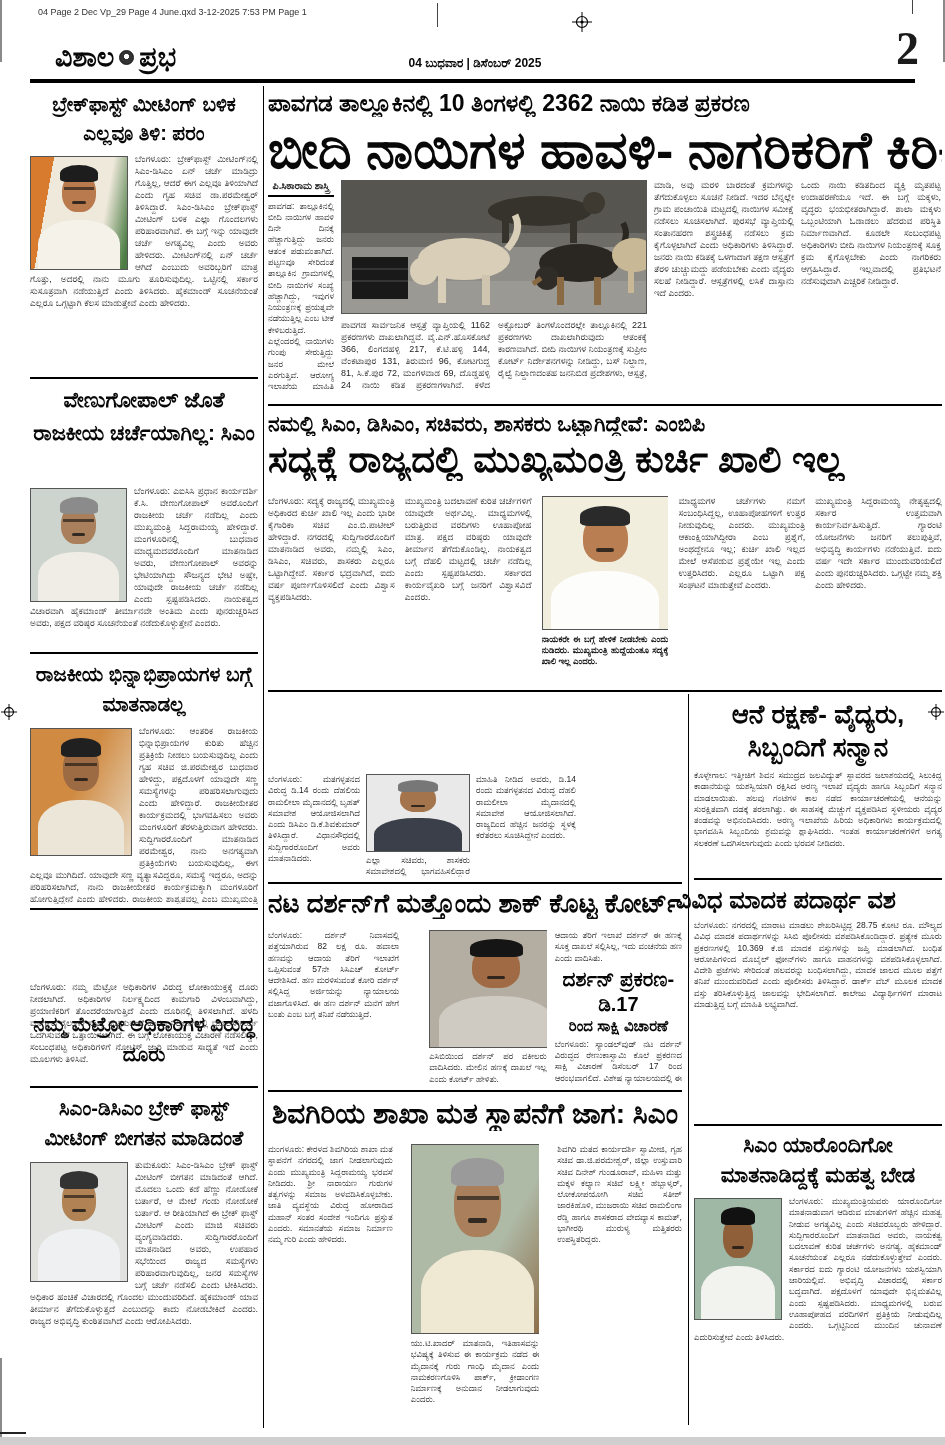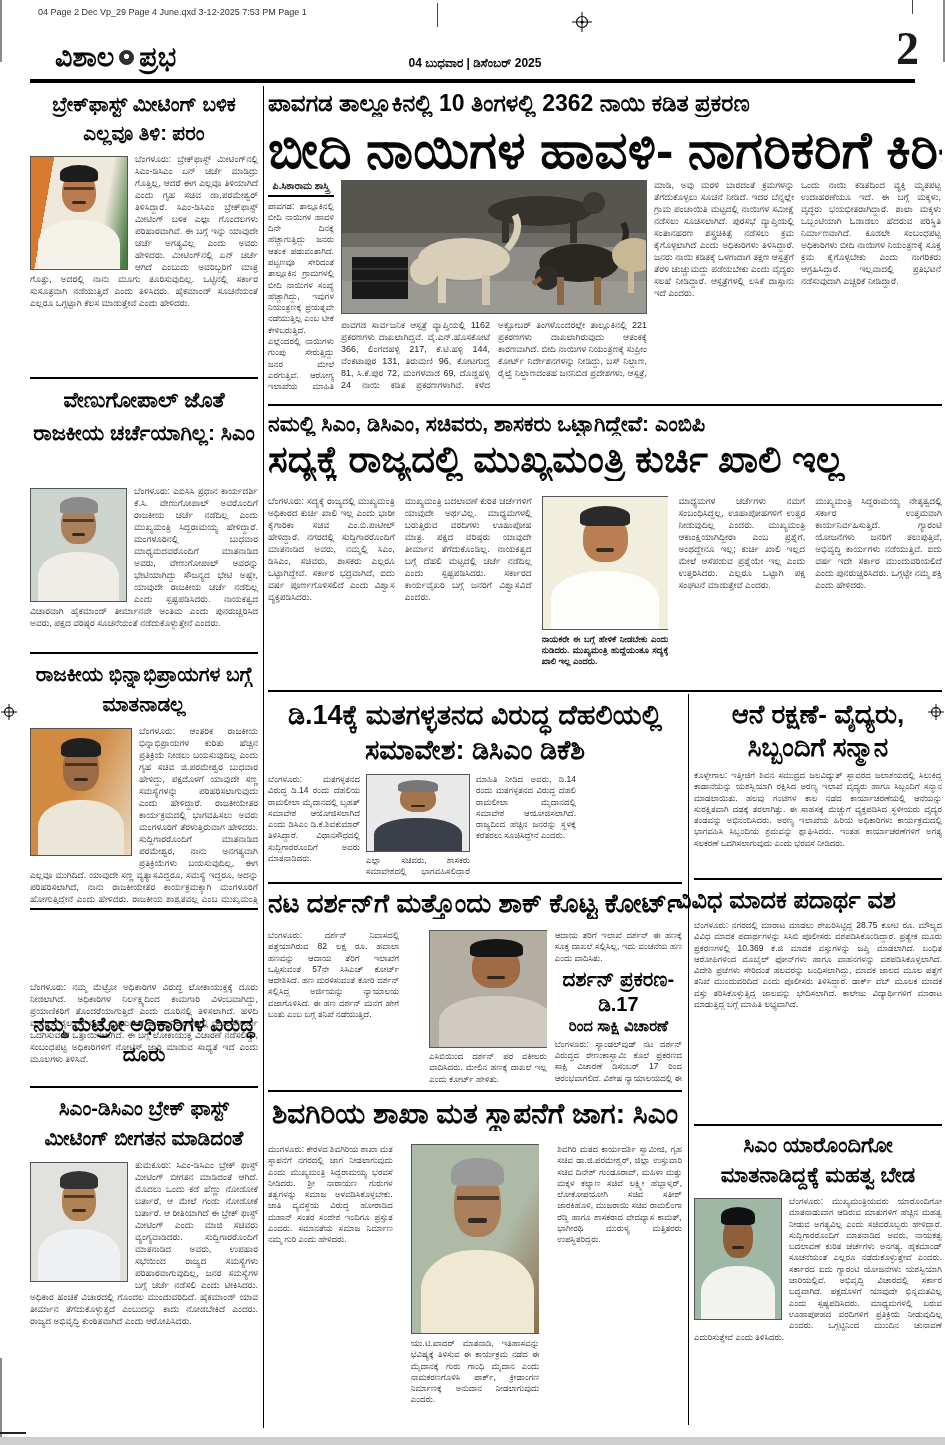--- a/index.html
+++ b/index.html
@@ -185,21 +185,20 @@
           <i class="p-hair"></i>
           <i class="p-stache"></i>
       </div>
       <div class="caption" style="margin-top:4px;height:50px;overflow:hidden;">ನಾಯಕರೇ ಈ ಬಗ್ಗೆ ಹೇಳಿಕೆ ನೀಡಬೇಕು ಎಂದು ನುಡಿದರು. ಮುಖ್ಯಮಂತ್ರಿ ಹುದ್ದೆಯಂತೂ ಸದ್ಯಕ್ಕೆ ಖಾಲಿ ಇಲ್ಲ ಎಂದರು.</div>
     </div>
     <div class="col txt" style="width:127px;height:190px;">ಮಾಧ್ಯಮಗಳ ಚರ್ಚೆಗಳು ನಮಗೆ ಸಂಬಂಧಿಸಿದ್ದಲ್ಲ, ಊಹಾಪೋಹಗಳಿಗೆ ಉತ್ತರ ನೀಡುವುದಿಲ್ಲ ಎಂದರು. ಮುಖ್ಯಮಂತ್ರಿ ಆಕಾಂಕ್ಷಿಯಾಗಿದ್ದೀರಾ ಎಂಬ ಪ್ರಶ್ನೆಗೆ, ಅಂಥದ್ದೇನೂ ಇಲ್ಲ; ಕುರ್ಚಿ ಖಾಲಿ ಇಲ್ಲದ ಮೇಲೆ ಆಸೆಪಡುವ ಪ್ರಶ್ನೆಯೇ ಇಲ್ಲ ಎಂದು ಉತ್ತರಿಸಿದರು. ಎಲ್ಲರೂ ಒಟ್ಟಾಗಿ ಪಕ್ಷ ಸಂಘಟನೆ ಮಾಡುತ್ತೇವೆ ಎಂದರು.</div>
     <div class="col txt" style="width:127px;height:190px;">ಮುಖ್ಯಮಂತ್ರಿ ಸಿದ್ದರಾಮಯ್ಯ ನೇತೃತ್ವದಲ್ಲಿ ಸರ್ಕಾರ ಉತ್ತಮವಾಗಿ ಕಾರ್ಯನಿರ್ವಹಿಸುತ್ತಿದೆ. ಗ್ಯಾರಂಟಿ ಯೋಜನೆಗಳು ಜನರಿಗೆ ತಲುಪುತ್ತಿವೆ, ಅಭಿವೃದ್ಧಿ ಕಾರ್ಯಗಳು ನಡೆಯುತ್ತಿವೆ. ಐದು ವರ್ಷ ಇದೇ ಸರ್ಕಾರ ಮುಂದುವರಿಯಲಿದೆ ಎಂದು ಪುನರುಚ್ಚರಿಸಿದರು. ಒಗ್ಗಟ್ಟೇ ನಮ್ಮ ಶಕ್ತಿ ಎಂದು ಹೇಳಿದರು.</div>
   </div>
   <div class="abs rule" style="left:268px;top:690px;width:674px;"></div>
 
-  <div class="abs hl center" style="left:268px;top:698px;width:414px;font-size:27px;line-height:1.3;">ಡಿ.14ಕ್ಕೆ ಮತಗಳ್ಳತನದ ವಿರುದ್ಧ ದೆಹಲಿಯಲ್ಲಿ ಸಮಾವೇಶ: ಡಿಸಿಎಂ ಡಿಕೆಶಿ</div>
   <div class="abs flexrow" style="left:268px;top:774px;width:414px;height:104px;gap:6px;">
     <div class="col txt small" style="width:92px;height:104px;">ಬೆಂಗಳೂರು: ಮತಗಳ್ಳತನದ ವಿರುದ್ಧ ಡಿ.14 ರಂದು ದೆಹಲಿಯ ರಾಮಲೀಲಾ ಮೈದಾನದಲ್ಲಿ ಬೃಹತ್ ಸಮಾವೇಶ ಆಯೋಜಿಸಲಾಗಿದೆ ಎಂದು ಡಿಸಿಎಂ ಡಿ.ಕೆ.ಶಿವಕುಮಾರ್ ತಿಳಿಸಿದ್ದಾರೆ. ವಿಧಾನಸೌಧದಲ್ಲಿ ಸುದ್ದಿಗಾರರೊಂದಿಗೆ ಅವರು ಮಾತನಾಡಿದರು.</div>
     <div class="col" style="width:104px;">
       <div class="ph portrait" style="width:102px;height:76px;--bg:#e9e9e9;--shirt:#3a3f4a;--skin:#a4744d;--hair:#777;">
         <i class="p-torso"></i>
           <i class="p-face"></i>
           <i class="p-hair"></i>
           <i class="p-stache"></i>
       </div>
       <div class="txt small" style="margin-top:3px;height:22px;">ಎಲ್ಲಾ ಸಚಿವರು, ಶಾಸಕರು ಸಮಾವೇಶದಲ್ಲಿ ಭಾಗವಹಿಸಲಿದ್ದಾರೆ ಎಂದರು.</div>

